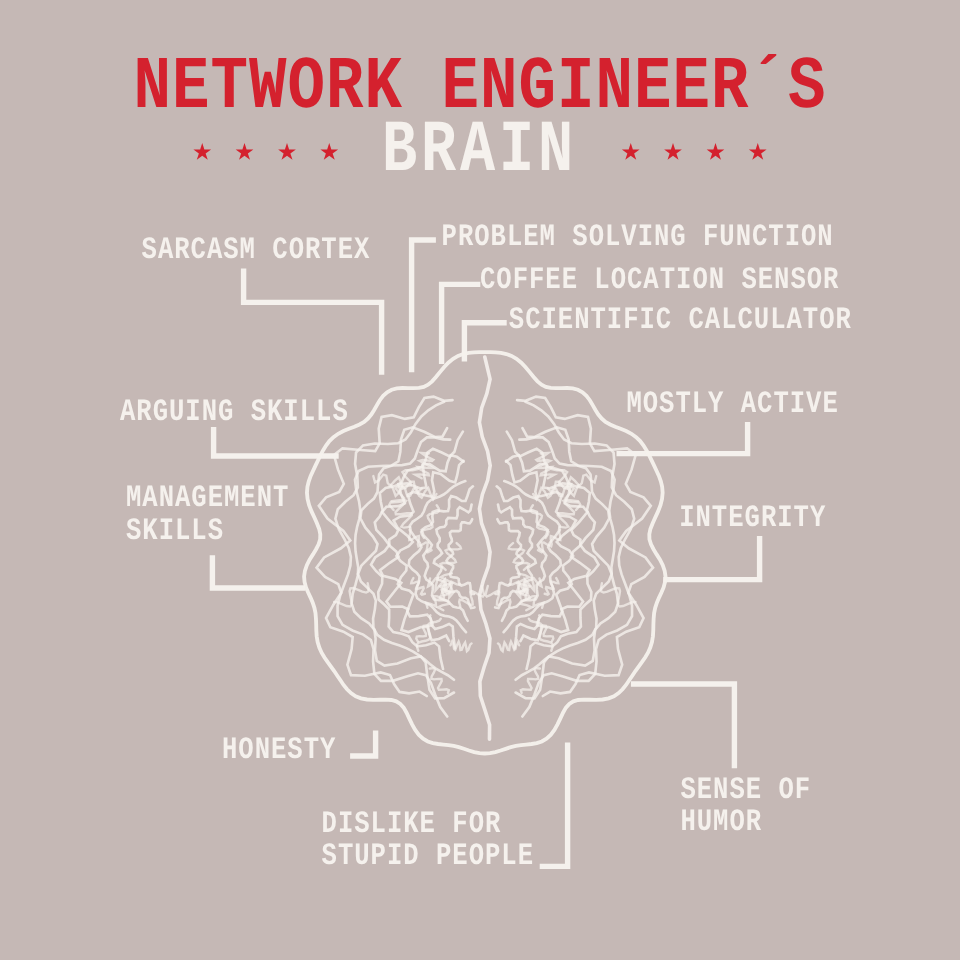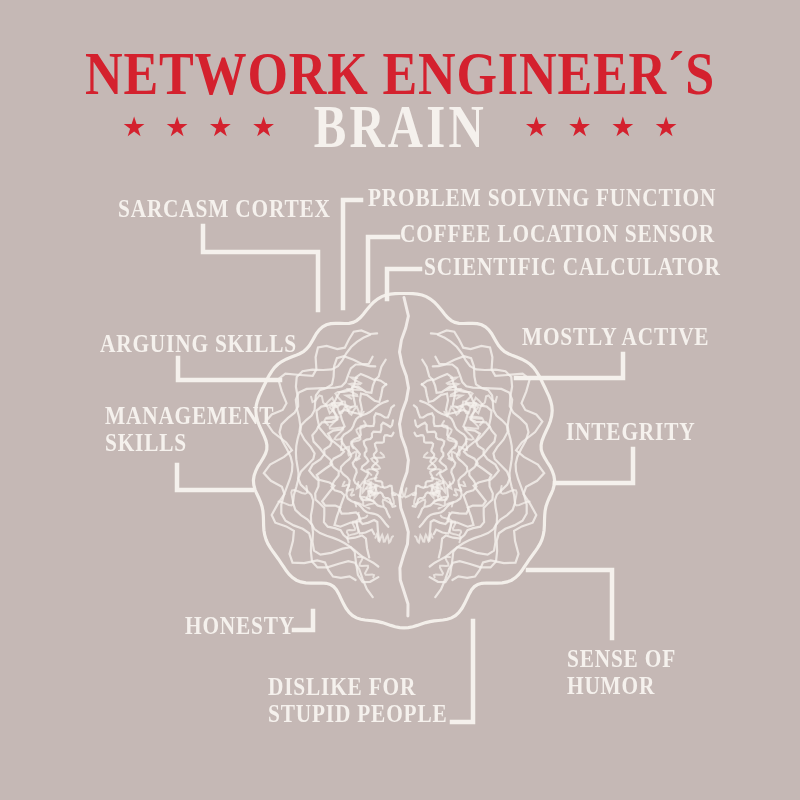--- a/index.html
+++ b/index.html
@@ -1,19 +1,19 @@
 <!DOCTYPE html>
 <html><head>
 <meta charset="utf-8">
 <style>
   html,body{margin:0;padding:0;background:#888;}
   .poster{
     position:relative;width:800px;height:800px;overflow:hidden;
     background:#c5b8b5;
-    font-family:Liberation Serif, serif;
+    font-family:Liberation Mono, monospace;
   }
   .art{position:absolute;left:0;top:0;width:800px;height:800px;}
   .t1{
     position:absolute;top:40px;left:0;right:0;text-align:center;
     font-size:62px;line-height:66px;font-weight:700;color:#d4212e;
     letter-spacing:1px;transform:scaleX(.84);transform-origin:center top;
     white-space:nowrap;
   }
   .row2{
     position:absolute;top:101px;left:0;right:0;height:52px;

